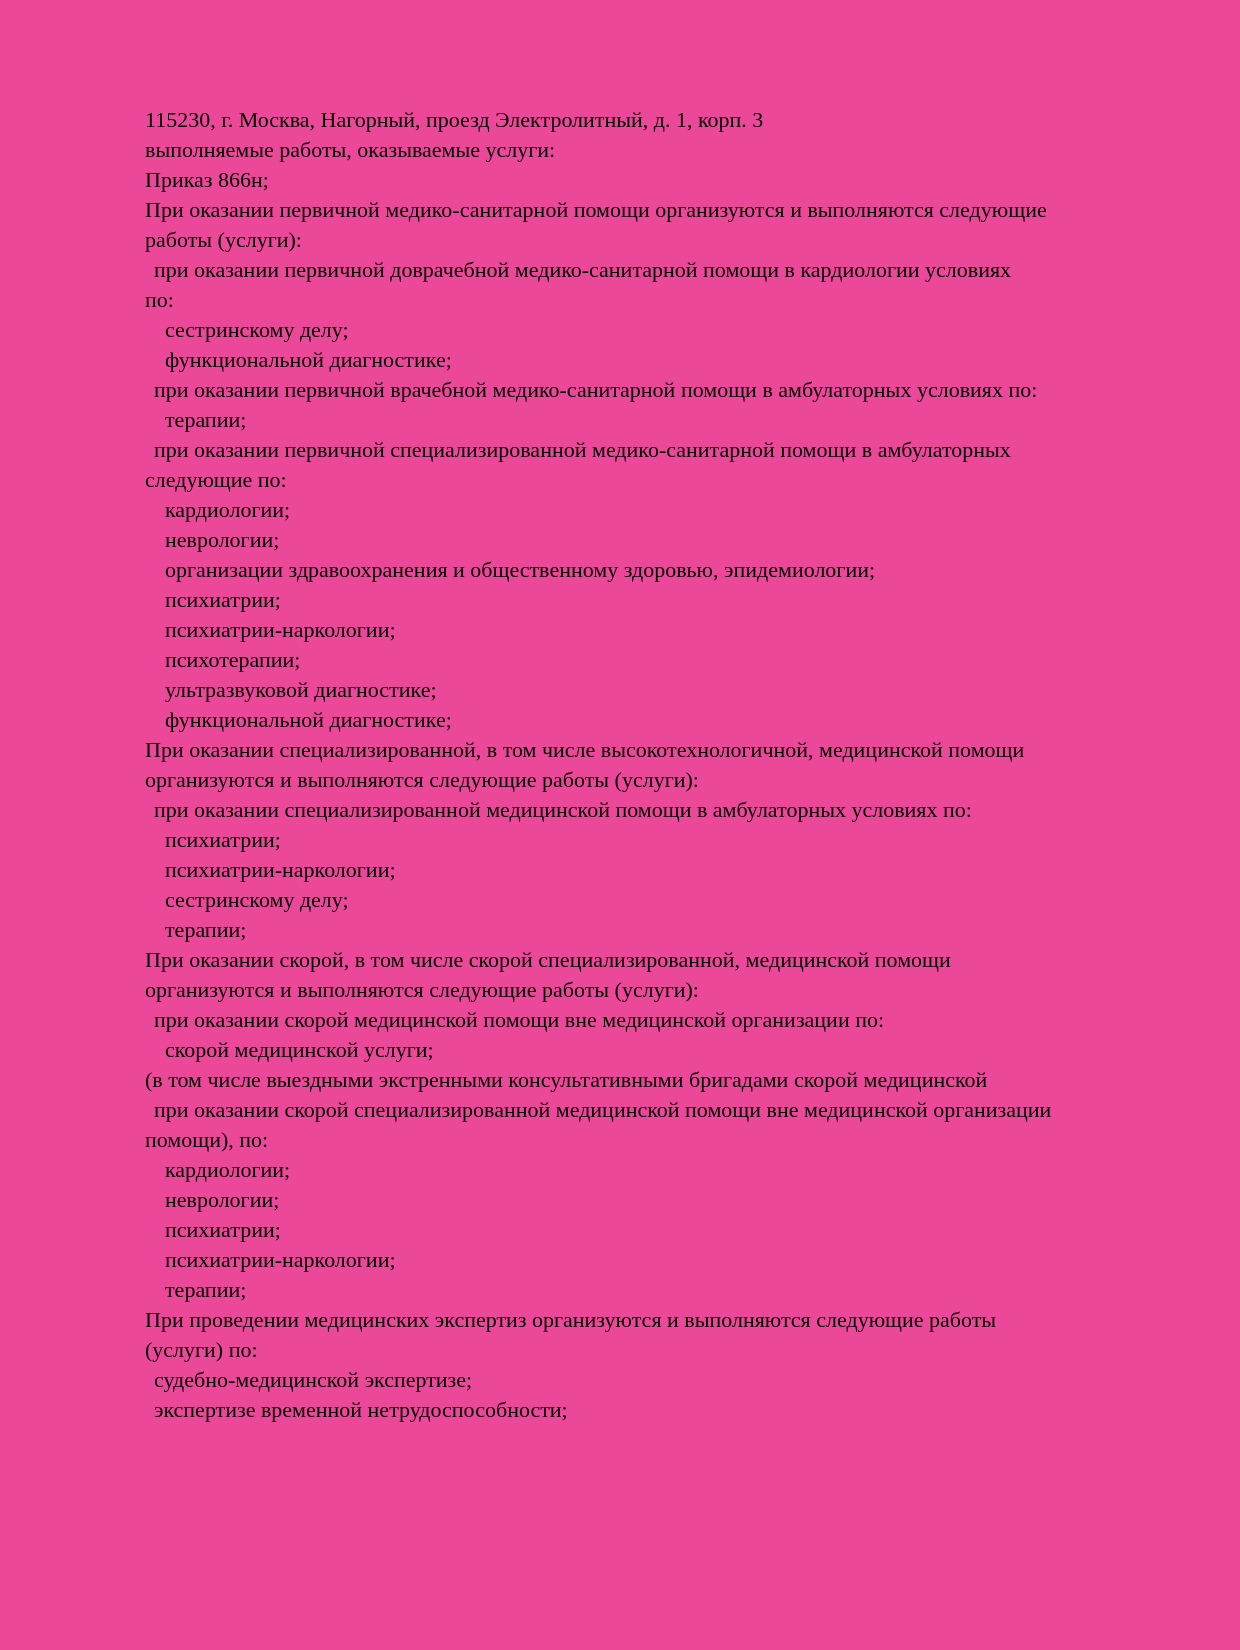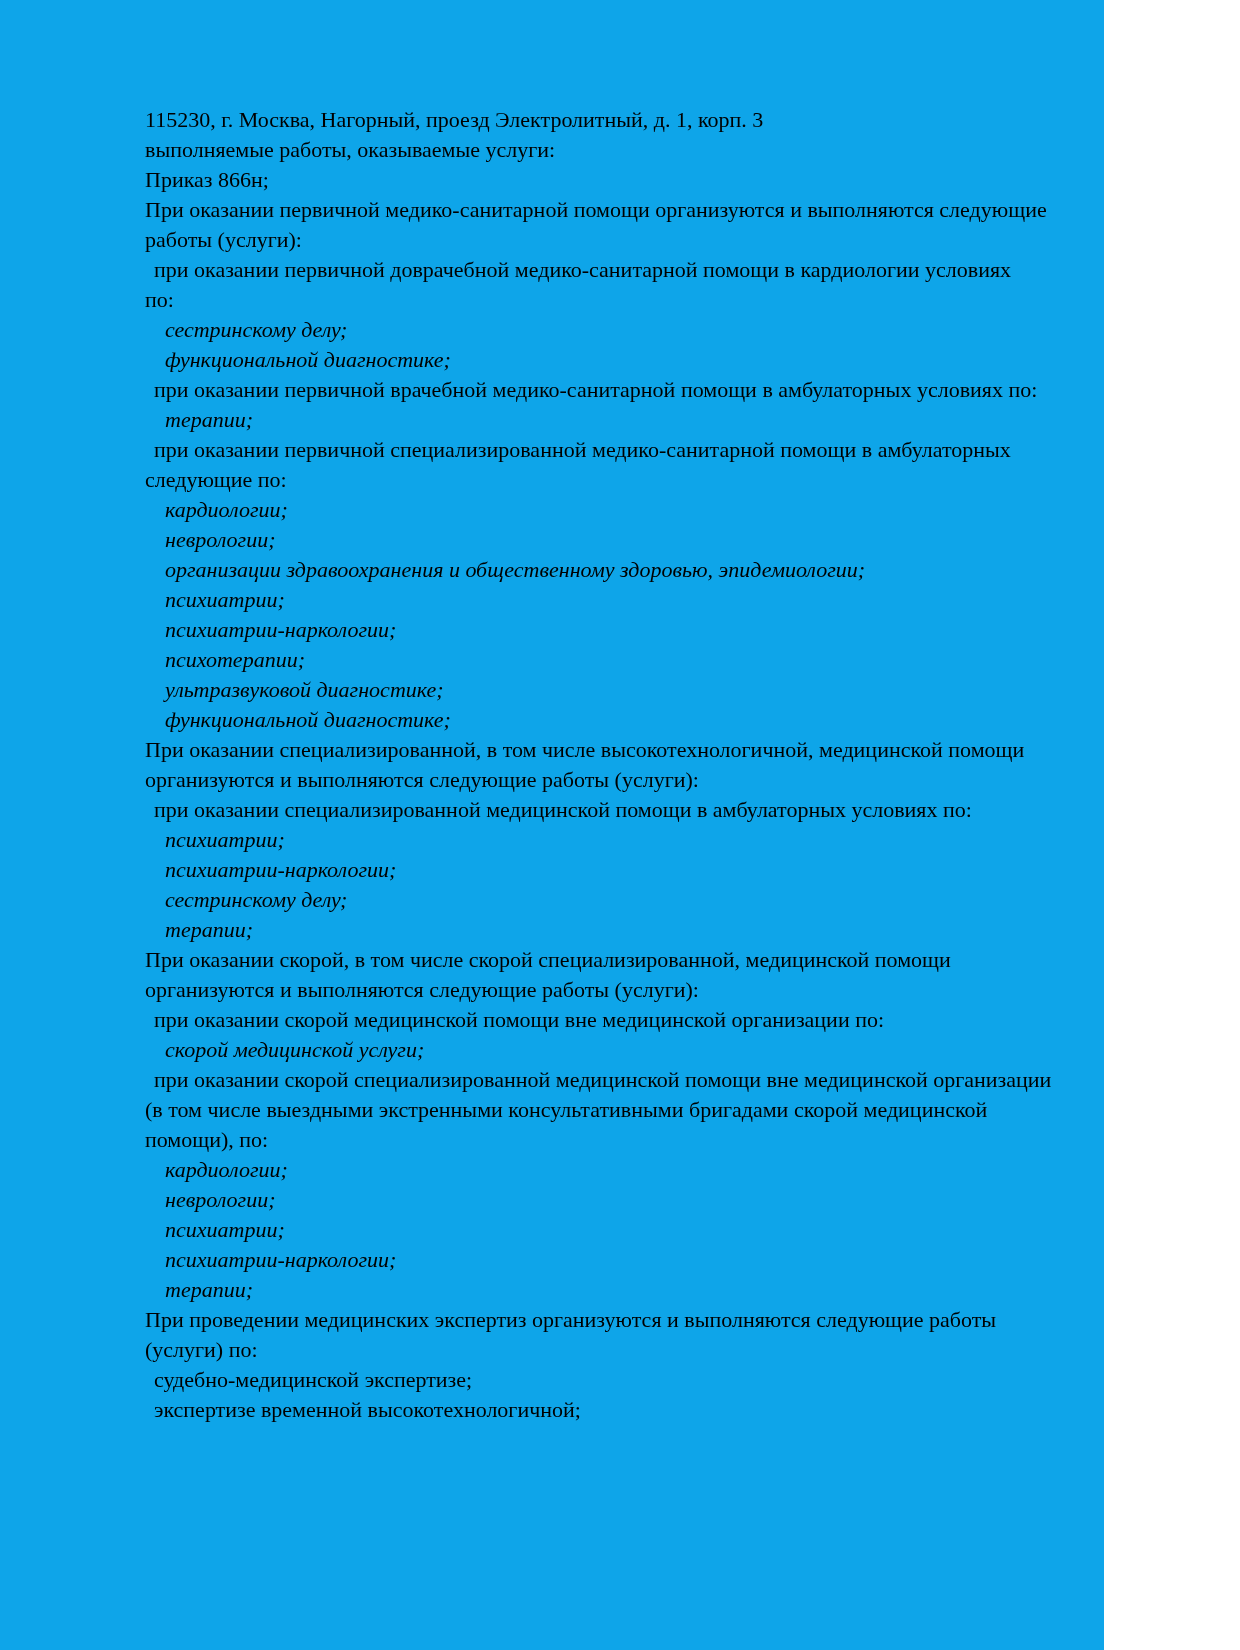--- a/index.html
+++ b/index.html
@@ -5,40 +5,40 @@
   html, body {
     margin: 0;
     padding: 0;
     width: 1240px;
     height: 1650px;
     background: #ffffff;
     overflow: hidden;
   }
   .page {
     position: relative;
-    width: 1104px;
+    width: 1240px;
     height: 1650px;
-    background: #0ea5e9;
+    background: #ec4899;
   }
   .text-block {
     position: absolute;
     left: 145px;
     top: 105px;
     color: #000000;
     font-family: "Liberation Serif", "DejaVu Serif", serif;
     font-size: 22px;
     line-height: 30px;
   }
   .line {
     white-space: pre;
     height: 30px;
   }
   .indent-0 { padding-left: 0; }
   .indent-1 { padding-left: 9px; }
-  .indent-2 { padding-left: 20px; font-style: italic; }
+  .indent-2 { padding-left: 20px; }
 </style>
 </head>
 <body style="background: rgb(255, 255, 255);">
 
 <div class="page">
   <div class="text-block" style="color: rgb(0, 0, 0);">
       <div class="line indent-0">115230, г. Москва, Нагорный, проезд Электролитный, д. 1, корп. 3</div>
       <div class="line indent-0">выполняемые работы, оказываемые услуги:</div>
       <div class="line indent-0">Приказ 866н;</div>
       <div class="line indent-0">При оказании первичной медико-санитарной помощи организуются и выполняются следующие</div>
@@ -63,26 +63,26 @@
       <div class="line indent-0">организуются и выполняются следующие работы (услуги):</div>
       <div class="line indent-1">при оказании специализированной медицинской помощи в амбулаторных условиях по:</div>
       <div class="line indent-2">психиатрии;</div>
       <div class="line indent-2">психиатрии-наркологии;</div>
       <div class="line indent-2">сестринскому делу;</div>
       <div class="line indent-2">терапии;</div>
       <div class="line indent-0">При оказании скорой, в том числе скорой специализированной, медицинской помощи</div>
       <div class="line indent-0">организуются и выполняются следующие работы (услуги):</div>
       <div class="line indent-1">при оказании скорой медицинской помощи вне медицинской организации по:</div>
       <div class="line indent-2">скорой медицинской услуги;</div>
+      <div class="line indent-0">(в том числе выездными экстренными консультативными бригадами скорой медицинской</div>
       <div class="line indent-1">при оказании скорой специализированной медицинской помощи вне медицинской организации</div>
-      <div class="line indent-0">(в том числе выездными экстренными консультативными бригадами скорой медицинской</div>
       <div class="line indent-0">помощи), по:</div>
       <div class="line indent-2">кардиологии;</div>
       <div class="line indent-2">неврологии;</div>
       <div class="line indent-2">психиатрии;</div>
       <div class="line indent-2">психиатрии-наркологии;</div>
       <div class="line indent-2">терапии;</div>
       <div class="line indent-0">При проведении медицинских экспертиз организуются и выполняются следующие работы</div>
       <div class="line indent-0">(услуги) по:</div>
       <div class="line indent-1">судебно-медицинской экспертизе;</div>
-      <div class="line indent-1">экспертизе временной высокотехнологичной;</div>
+      <div class="line indent-1">экспертизе временной нетрудоспособности;</div>
     </div>
 </div>
 
 </body></html>

